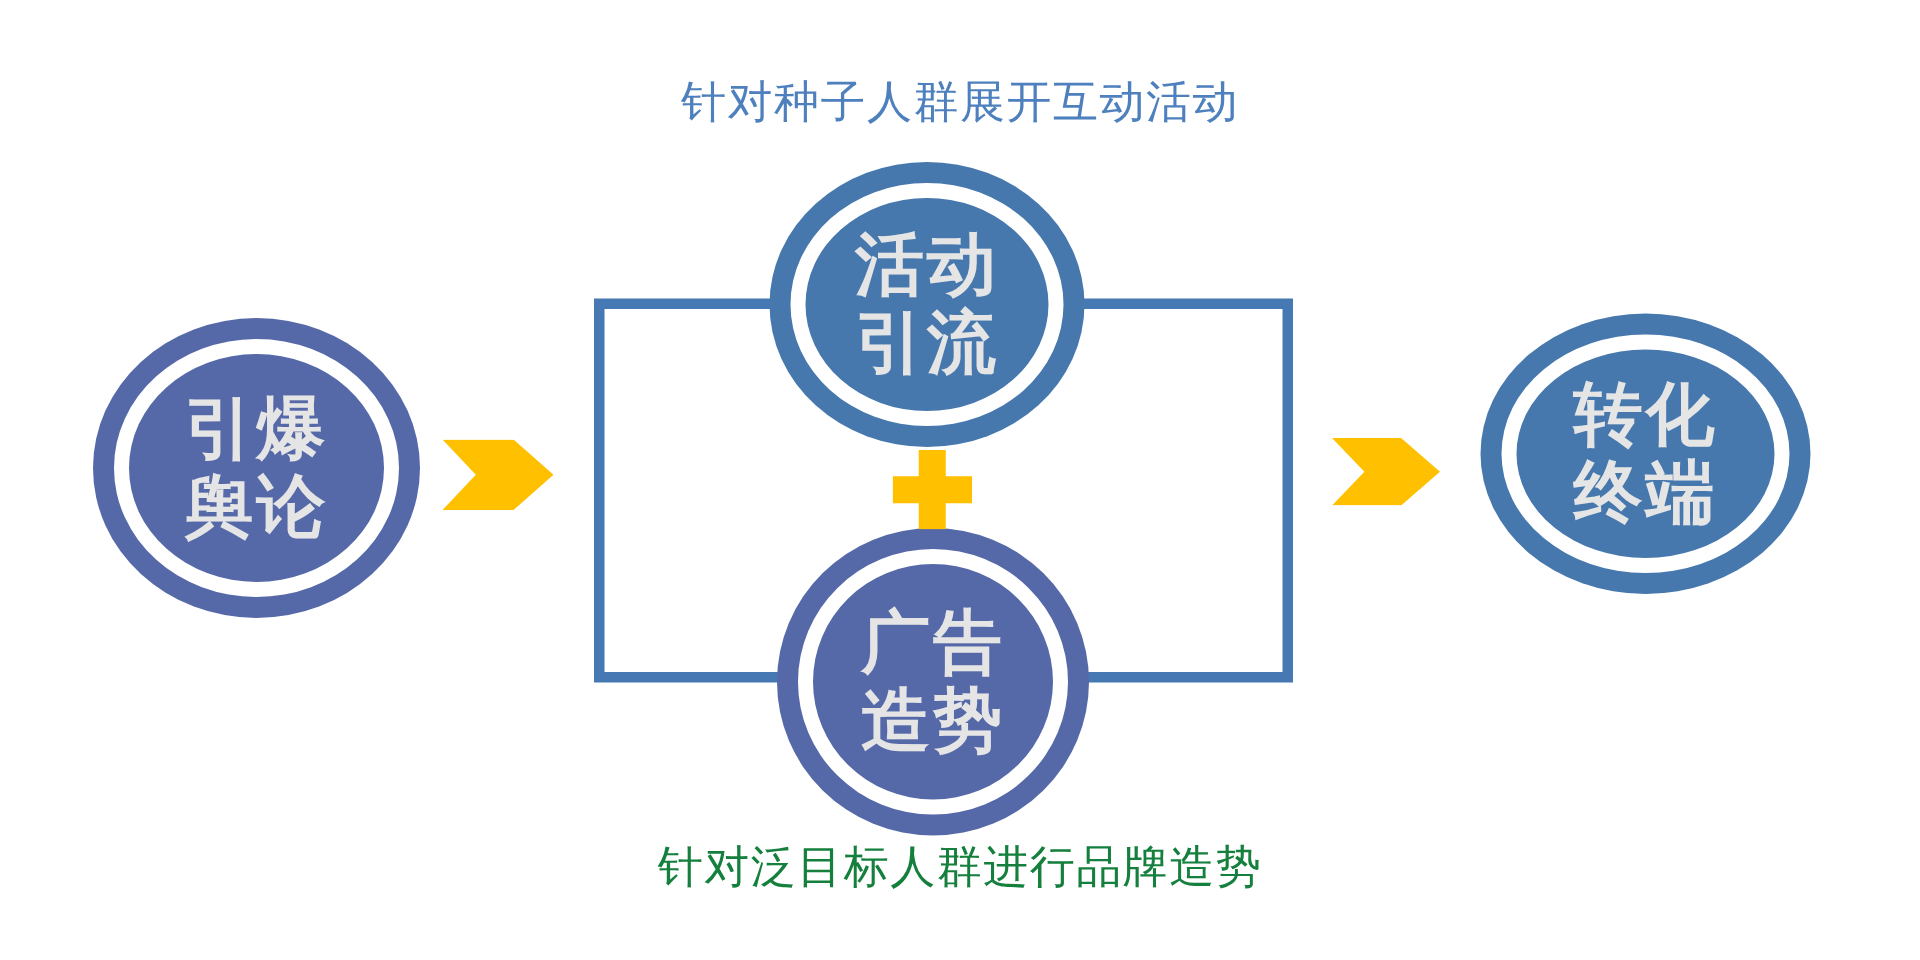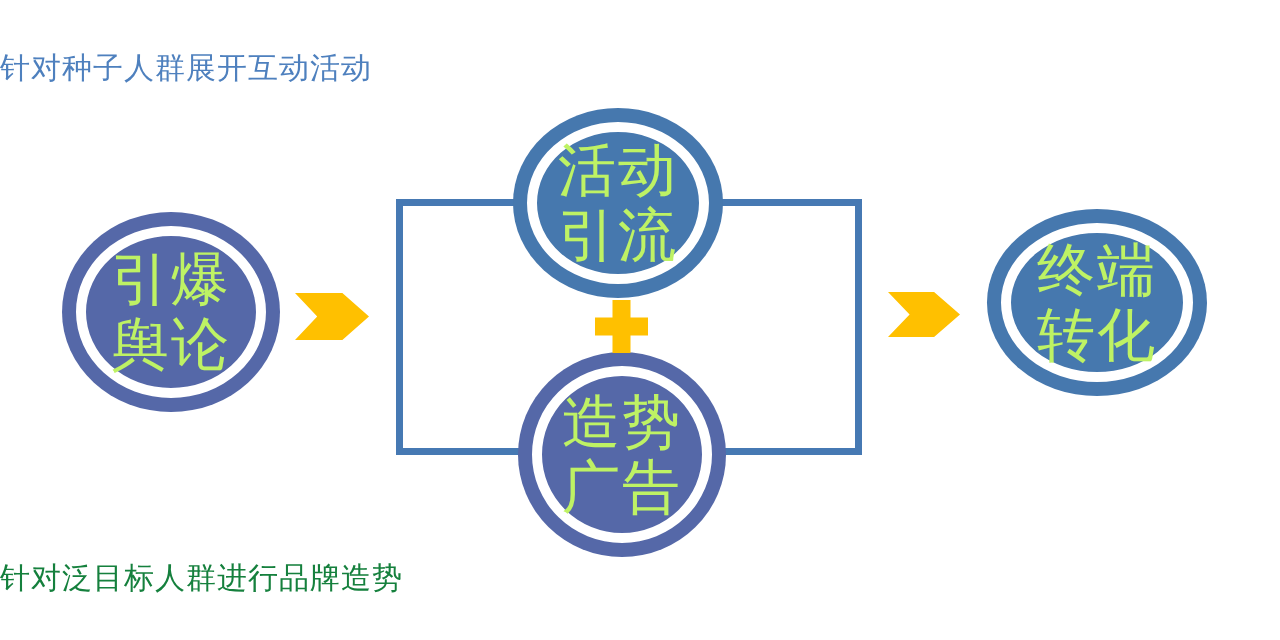--- a/index.html
+++ b/index.html
@@ -5,42 +5,42 @@
   * { margin: 0; padding: 0; box-sizing: border-box; }
   html, body { background: #ffffff; }
   body {
     font-family: "Liberation Sans", "DejaVu Sans", sans-serif;
     width: 1280px; height: 640px; position: relative; overflow: hidden;
   }
   .canvas { position: absolute; inset: 0; width: 1280px; height: 640px; background: #ffffff; }
 
   
   .annotation {
-    position: absolute; left: 0; width: 1280px; 
+    position: absolute; left: 0; width: 1280px; text-align: center;
     font-size: 30px; letter-spacing: 1px; font-weight: 400;
   }
   .annotation.top { top: 48px; color: #4e80be; }
   .annotation.bottom { top: 558px; color: #15803d; }
 
   
   .connector-rect {
     position: absolute; left: 396px; top: 199px; width: 466px; height: 256px;
     border: 7px solid #4679b3; background: transparent; z-index: 1;
   }
 
   
   .node { position: absolute; border-radius: 50%; z-index: 2; }
   .node .ring {
     position: absolute; inset: 14px; border-radius: 50%;
     border: 10px solid #ffffff;
   }
   .node .node-text {
     position: absolute; inset: 0; display: flex; flex-direction: column;
     align-items: center; justify-content: center;
-    color: #bef264; font-weight: 400; font-size: 58px; line-height: 1.12;
+    color: #e5e5e5; font-weight: 700; font-size: 46px; line-height: 1.12;
     text-align: center; letter-spacing: 2px;
   }
   .node.steel { background: #4678ae; }
   .node.purple { background: #5568a8; }
 
   .node-left   { left: 62px;  top: 212px; width: 218px; height: 200px; }
   .node-top    { left: 513px; top: 108px; width: 210px; height: 190px; }
   .node-bottom { left: 518px; top: 352px; width: 208px; height: 205px; }
   .node-right  { left: 987px; top: 209px; width: 220px; height: 187px; }
 
@@ -85,30 +85,30 @@
       <span>活动</span>
       <span>引流</span>
     </div>
   </div>
 
   <div class="plus"></div>
 
   <div class="node purple node-bottom">
     <div class="ring"></div>
     <div class="node-text">
+      <span>广告</span>
       <span>造势</span>
-      <span>广告</span>
     </div>
   </div>
 
   <div class="chevron right-arrow"></div>
 
   <div class="node steel node-right">
     <div class="ring"></div>
     <div class="node-text">
+      <span>转化</span>
       <span>终端</span>
-      <span>转化</span>
     </div>
   </div>
 
   <div class="annotation bottom">针对泛目标人群进行品牌造势</div>
 
 </div>
 
 </body></html>

